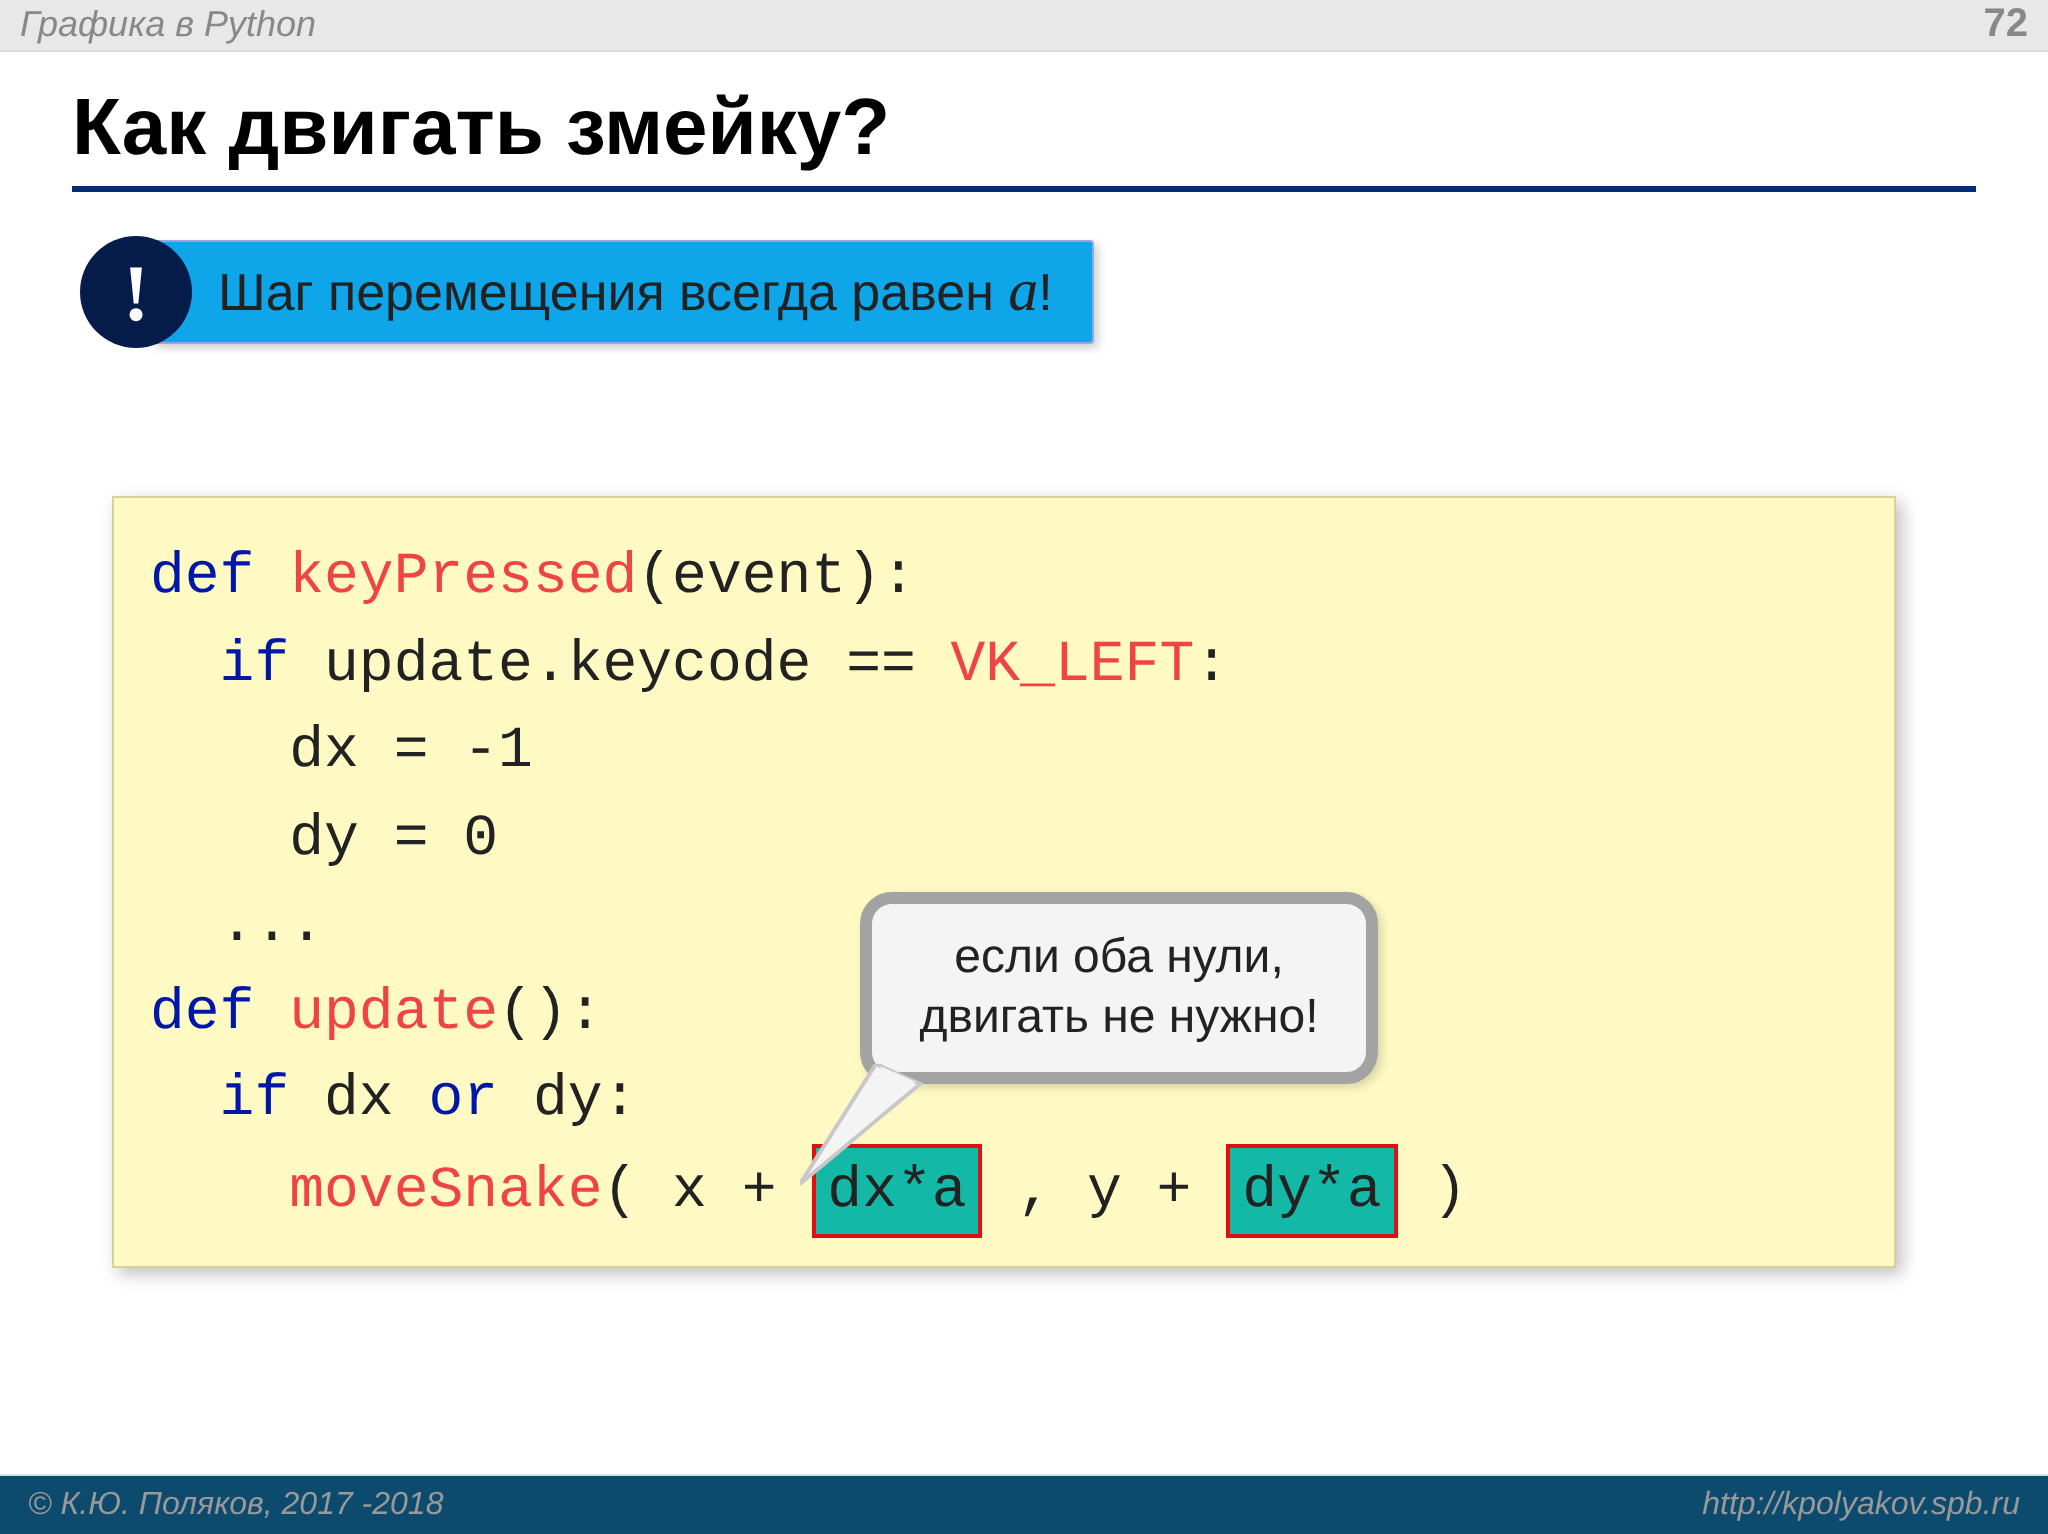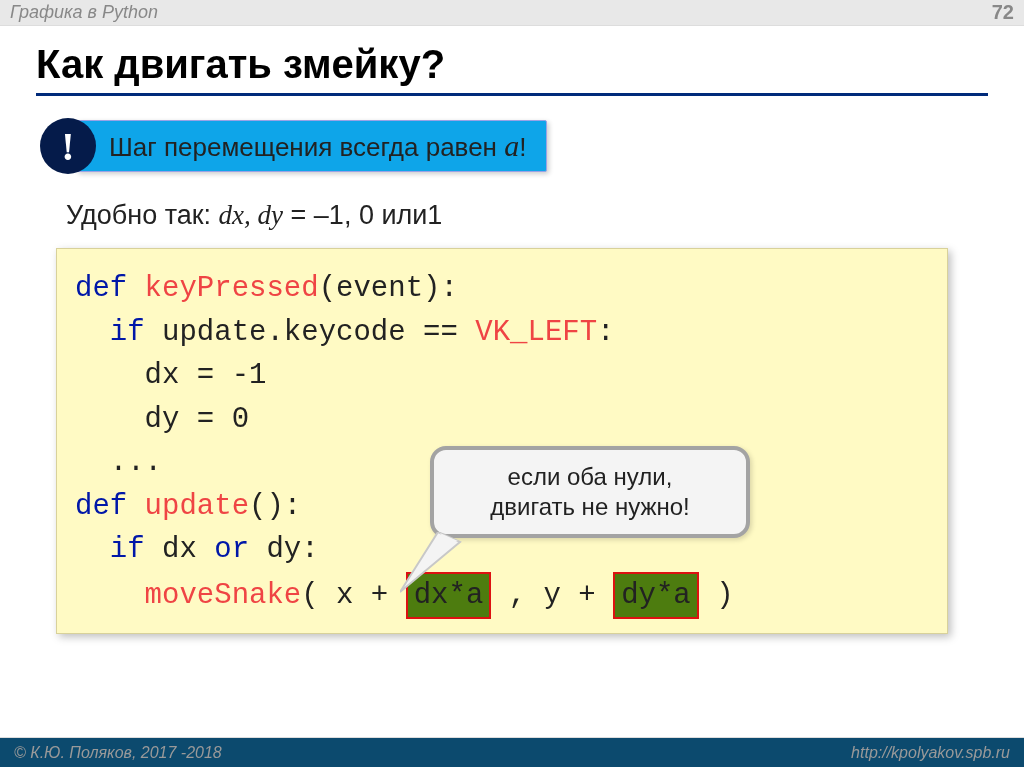--- a/index.html
+++ b/index.html
@@ -16,23 +16,23 @@
   .bang-circle { width: 56px; height: 56px; border-radius: 50%; background: #051b4a; color: #fff; display: flex; align-items: center; justify-content: center; font-weight: bold; font-size: 40px; flex: 0 0 auto; z-index: 2; margin-right: -20px; font-family: Georgia, serif; }
   .callout-box { background: #0ea5e9; border: 1px solid #9aa3e6; border-radius: 2px; box-shadow: 2px 2px 5px rgba(0,0,0,0.2); padding: 8px 20px 8px 32px; font-size: 26px; color: #222; text-align: right; }
   .callout-box .a-var { font-style: italic; font-family: Georgia, "Times New Roman", serif; font-size: 30px; }
 
   .subline { position: absolute; top: 200px; left: 66px; font-size: 27px; color: #222; }
   .subline .ital { font-style: italic; font-family: Georgia, "Times New Roman", serif; }
 
   .codebox { position: absolute; top: 248px; left: 56px; width: 892px; background: #fffac4; border: 1px solid #d8d19a; box-shadow: 3px 3px 8px rgba(0,0,0,0.25); padding: 18px 14px 14px 18px; font-family: "Courier New", monospace; font-size: 29px; line-height: 1.5; color: #222; }
   .codebox .kw { color: #0017a8; }
   .codebox .fn { color: #ef4444; }
-  .codebox .hl-box { display: inline-block; border: 2px solid #d11; background: #4d7c0f; padding: 0 6px; font-family: inherit; }
+  .codebox .hl-box { display: inline-block; border: 2px solid #d11; background: #14b8a6; padding: 0 6px; font-family: inherit; }
 
-  .speech { position: absolute; top: 446px; left: 430px; width: 320px; background: #f4f4f4; border: 4px solid #a3a3a3; border-radius: 16px; padding: 12px 0; font-family: Arial, sans-serif; font-size: 24px; color: #222; text-align: center; line-height: 1.25; box-shadow: 2px 2px 5px rgba(0,0,0,0.15); }
+  .speech { position: absolute; top: 446px; left: 430px; width: 259px; background: #f4f4f4; border: 6px solid #a3a3a3; border-radius: 16px; padding: 12px 0; font-family: Arial, sans-serif; font-size: 24px; color: #222; text-align: center; line-height: 1.25; box-shadow: 2px 2px 5px rgba(0,0,0,0.15); }
   .speech-tail { position: absolute; top: 532px; left: 400px; width: 0; height: 0; }
   .speech-tail svg { position: absolute; top: 0; left: 0; }
 
   .footer { position: absolute; bottom: 0; left: 0; right: 0; height: 30px; background: #0c4a6e; border-top: 1px solid #ddd; display: flex; align-items: center; justify-content: space-between; padding: 0 14px; font-style: italic; color: #999; font-size: 16px; }
 </style>
 </head>
 <body>
 
 <div class="slide">
 
@@ -43,23 +43,20 @@
 
   <div class="title">Как двигать змейку?</div>
 
   <div class="callout-row">
     <div class="bang-circle">!</div>
     <div class="callout-box">
       <span>Шаг перемещения всегда равен </span><span class="a-var">a</span><span>!</span>
     </div>
   </div>
 
-  <div class="subline">
-    <span>Удобно так: </span><span class="ital">dx, dy</span><span> = –1, 0 или1</span>
-  </div>
 
   <div class="codebox">
     <div><span class="kw">def</span><span class="fn"> keyPressed</span><span>(event):</span></div>
     <div><span class="kw" style="white-space:pre">  if</span><span> update.keycode == </span><span class="fn">VK_LEFT</span><span>:</span></div>
     <div style="white-space:pre">    dx = -1</div>
     <div style="white-space:pre">    dy = 0</div>
     <div style="white-space:pre">  ...</div>
     <div><span class="kw">def</span><span class="fn"> update</span><span>():</span></div>
     <div><span class="kw" style="white-space:pre">  if</span><span> dx </span><span class="kw">or</span><span> dy:</span></div>
     <div><span class="fn" style="white-space:pre">    moveSnake</span><span>( x + </span><span class="hl-box">dx*a</span><span> , y + </span><span class="hl-box">dy*a</span><span> )</span></div>

